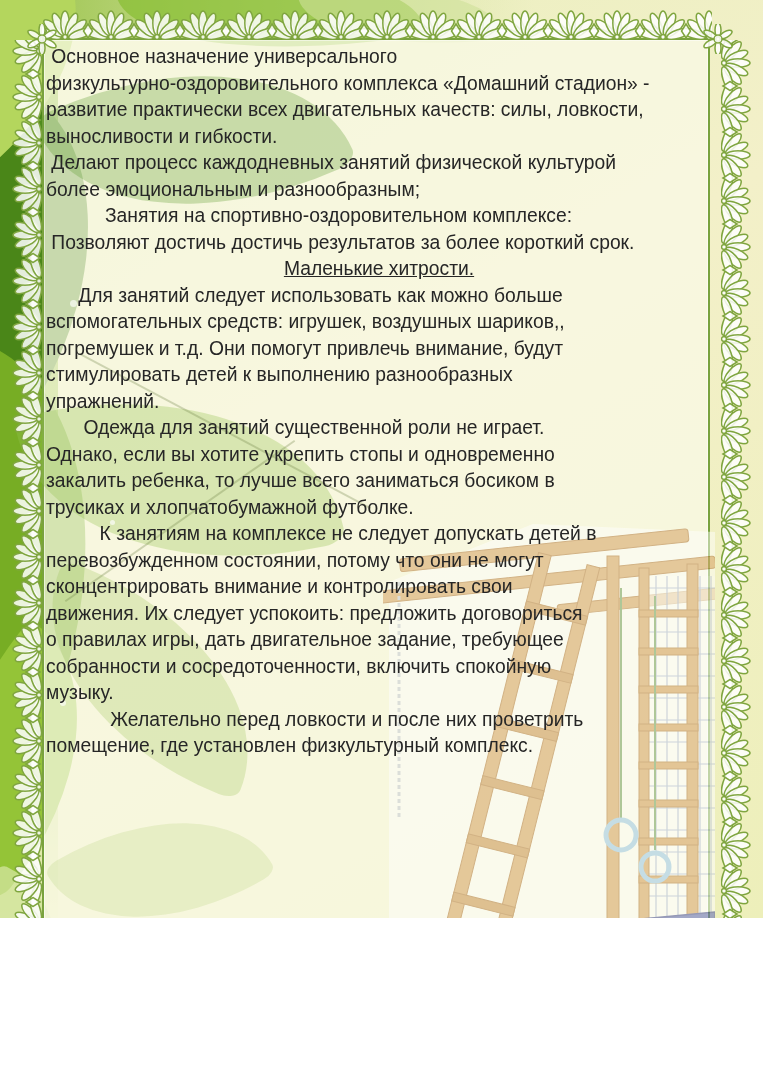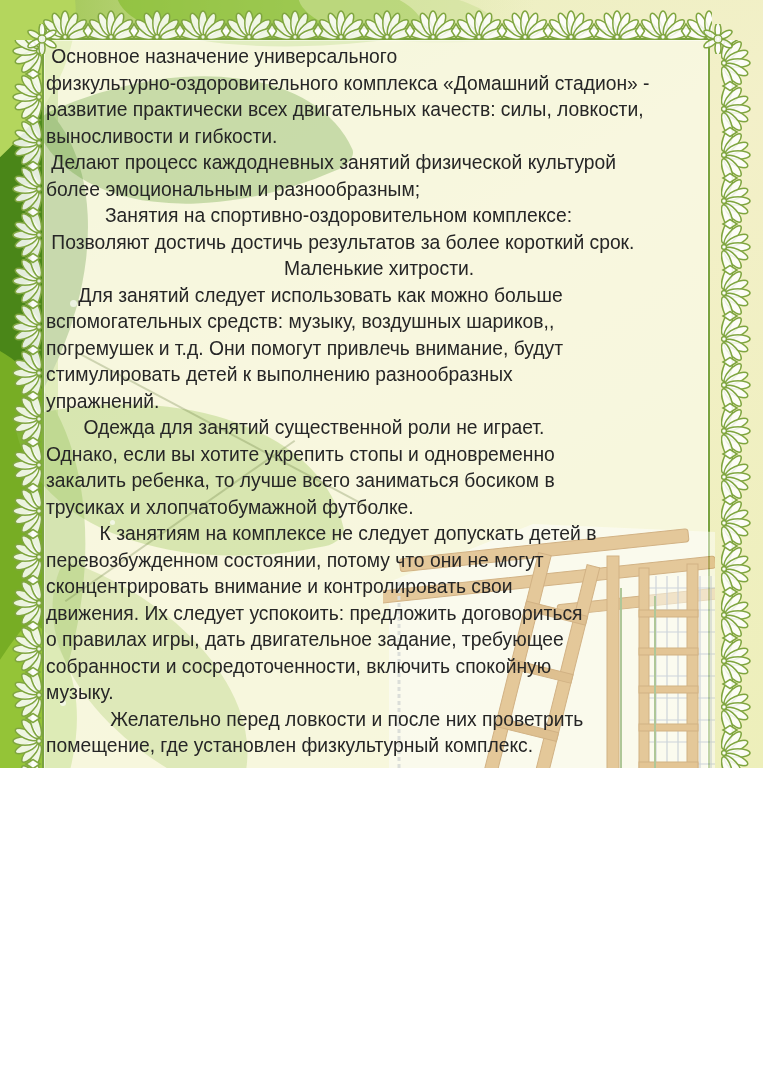--- a/index.html
+++ b/index.html
@@ -1,17 +1,17 @@
 <!DOCTYPE html>
 <html><head>
 <meta charset="utf-8">
 <style>
   html,body { margin:0; padding:0; }
   .page {
-    position:relative; width:763px; height:768px; overflow:hidden;
+    position:relative; width:763px; height:918px; overflow:hidden;
     background: linear-gradient(150deg, #e9efbd 0%, #f3f0c9 45%, #edefba 100%);
     font-family:"Liberation Sans", sans-serif;
   }
   
   .bg-left {
     position:absolute; left:0; top:0; width:58px; height:100%; z-index:2;
     background: linear-gradient(180deg, #86b531 0%, #95c23e 30%, #a9cf55 60%, #d8e59f 88%, #eef0bd 100%);
   }
   .bg-topstrip {
     position:absolute; left:0; top:0; width:580px; height:40px; z-index:2;
@@ -59,21 +59,21 @@
   .corner.c-bl { left:27px;  top:1026px;}
   .corner.c-br { left:703px; top:1026px;}
   
   .photo { position:absolute; left:383px; top:518px; width:332px; height:522px; z-index:5; opacity:.6; }
   
   .text-layer { position:absolute; left:46px; top:44px; width:666px; z-index:6; }
   .text-layer p {
     margin:0; font-size:19.3px; line-height:26.5px; color:#262626;
     white-space:pre-wrap; overflow-wrap:break-word;
   }
-  .text-layer p.center { text-align:center; white-space:normal; }
+  .text-layer p.center { text-align:center; white-space:normal;text-decoration:underline; }
 </style>
 </head>
 <body>
 
 <div class="page">
 
   <div class="bg-left"></div>
   <div class="bg-topstrip"></div>
   <div class="leaf l1"></div>
   <div class="leaf l2"></div>
@@ -178,21 +178,21 @@
     <p> Основное назначение универсального
 физкультурно-оздоровительного комплекса «Домашний стадион» -
 развитие практически всех двигательных качеств: силы, ловкости,
 выносливости и гибкости.</p>
     <p> Делают процесс каждодневных занятий физической культурой
 более эмоциональным и разнообразным;</p>
     <p>           Занятия на спортивно-оздоровительном комплексе:</p>
     <p> Позволяют достичь достичь результатов за более короткий срок.</p>
     <p class="center">Маленькие хитрости.</p>
     <p>      Для занятий следует использовать как можно больше
-вспомогательных средств: музыку, воздушных шариков,,
+вспомогательных средств: игрушек, воздушных шариков,,
 погремушек и т.д. Они помогут привлечь внимание, будут
 стимулировать детей к выполнению разнообразных
 упражнений.</p>
     <p>       Одежда для занятий существенной роли не играет.
 Однако, если вы хотите укрепить стопы и одновременно
 закалить ребенка, то лучше всего заниматься босиком в
 трусиках и хлопчатобумажной футболке.</p>
     <p>          К занятиям на комплексе не следует допускать детей в
 перевозбужденном состоянии, потому что они не могут
 сконцентрировать внимание и контролировать свои

